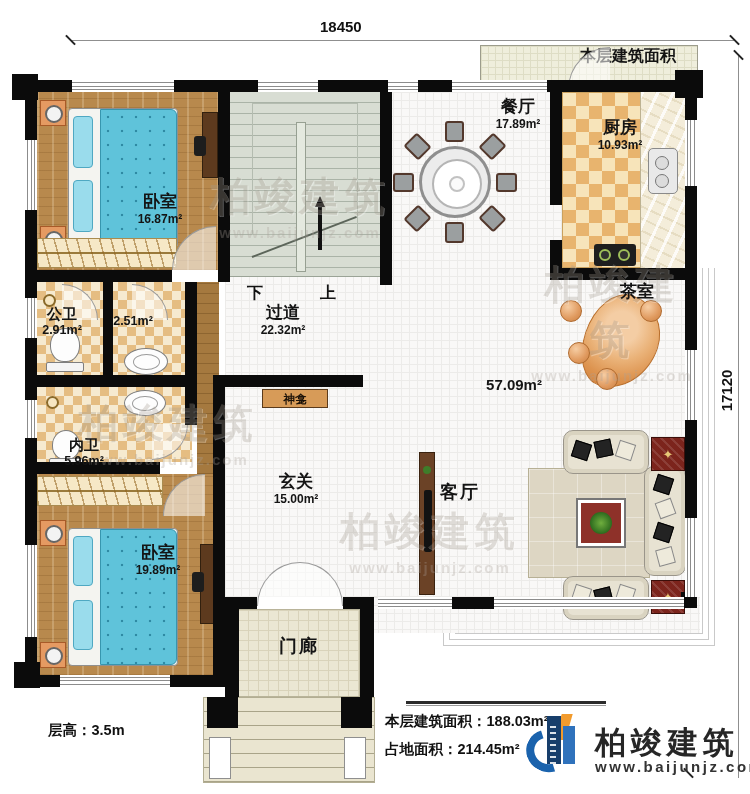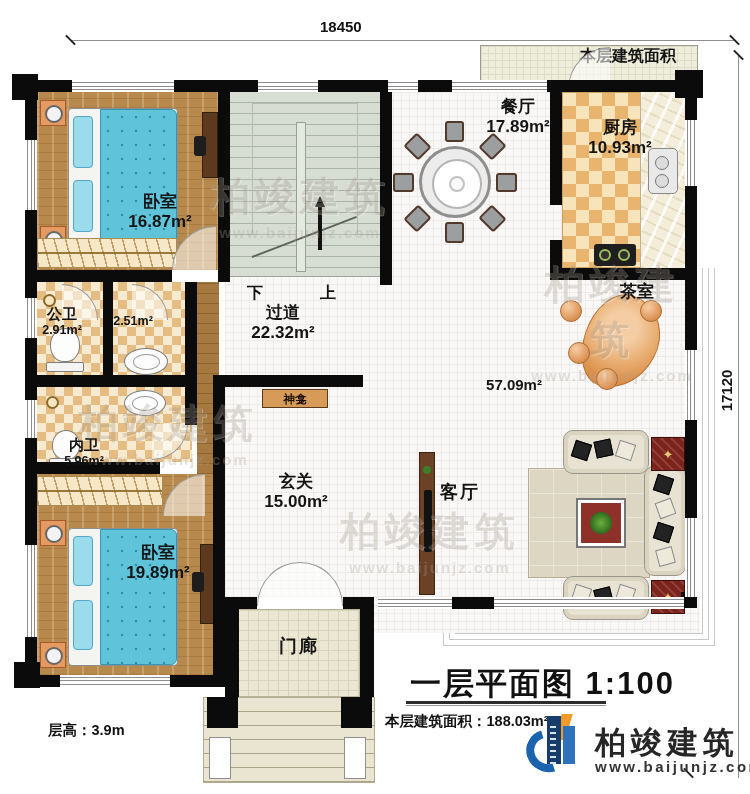--- a/index.html
+++ b/index.html
@@ -42,21 +42,21 @@
   .marble{position:absolute;background-color:#f4edda;
     background-image:repeating-linear-gradient(115deg,rgba(255,255,255,.8) 0 3px,transparent 3px 14px),
     repeating-linear-gradient(25deg,rgba(205,190,150,.35) 0 2px,transparent 2px 11px);
     border-left:1px solid #bdb292;}
   .steps{position:absolute;background-color:#eae5d0;
     background-image:repeating-linear-gradient(180deg,transparent 0 13px,#a9a489 13px 14px);
     border:1px solid #b3ae93;}
   
   .rlabel{position:absolute;text-align:center;color:#141414;line-height:1.18;transform:translateX(-50%);white-space:nowrap;}
   .rname{font-size:17px;font-weight:700;}
-  .rarea{font-size:17px;font-weight:700;}
+  .rarea{font-size:12px;font-weight:700;}
   .sm .rname{font-size:15px;}
   .sm .rarea{font-size:12.5px;}
   .big .rname{font-size:18px;letter-spacing:2px;}
   .dirlabel{position:absolute;font-size:16px;font-weight:700;color:#111;transform:translateX(-50%);}
   
   .arc{position:absolute;border:1.5px solid #9a9a9a;background:rgba(255,255,255,.55);}
   .arc.tl{border-radius:100% 0 0 0;border-right:none;border-bottom:none;}
   .arc.tr{border-radius:0 100% 0 0;border-left:none;border-bottom:none;}
   .arc.br{border-radius:0 0 100% 0;border-left:none;border-top:none;}
   
@@ -368,24 +368,24 @@
     <div class="rname">客厅</div>
   </div>
   <div class="rlabel" style="left:158px;top:543px">
     <div class="rname">卧室</div>
     <div class="rarea">19.89m²</div>
   </div>
   <div class="rlabel big" style="left:299px;top:636px">
     <div class="rname">门廊</div>
   </div>
 
-  <div class="note" style="left:48px;top:721px">层高：3.9m</div>
-  <div class="title" style="left:410px;top:663px">一层平面图 1:100</div>
+  <div class="note" style="left:48px;top:721px">层高：3.5m</div>
   <i class="title-underline" style="left:406px;top:701px;width:200px"></i>
   <div class="note" style="left:385px;top:712px">本层建筑面积：188.03m²</div>
+  <div class="note" style="left:385px;top:740px">占地面积：214.45m²</div>
 
   <div class="emb" style="left:528px;top:714px">
     <i class="arc-sw"></i>
     <i class="b3"></i>
     <i class="b1"></i>
     <i class="b2"></i>
   </div>
   <div class="logo-name" style="left:595px;top:722px">柏竣建筑</div>
   <div class="logo-url" style="left:595px;top:758px">www.baijunjz.com</div>
 

